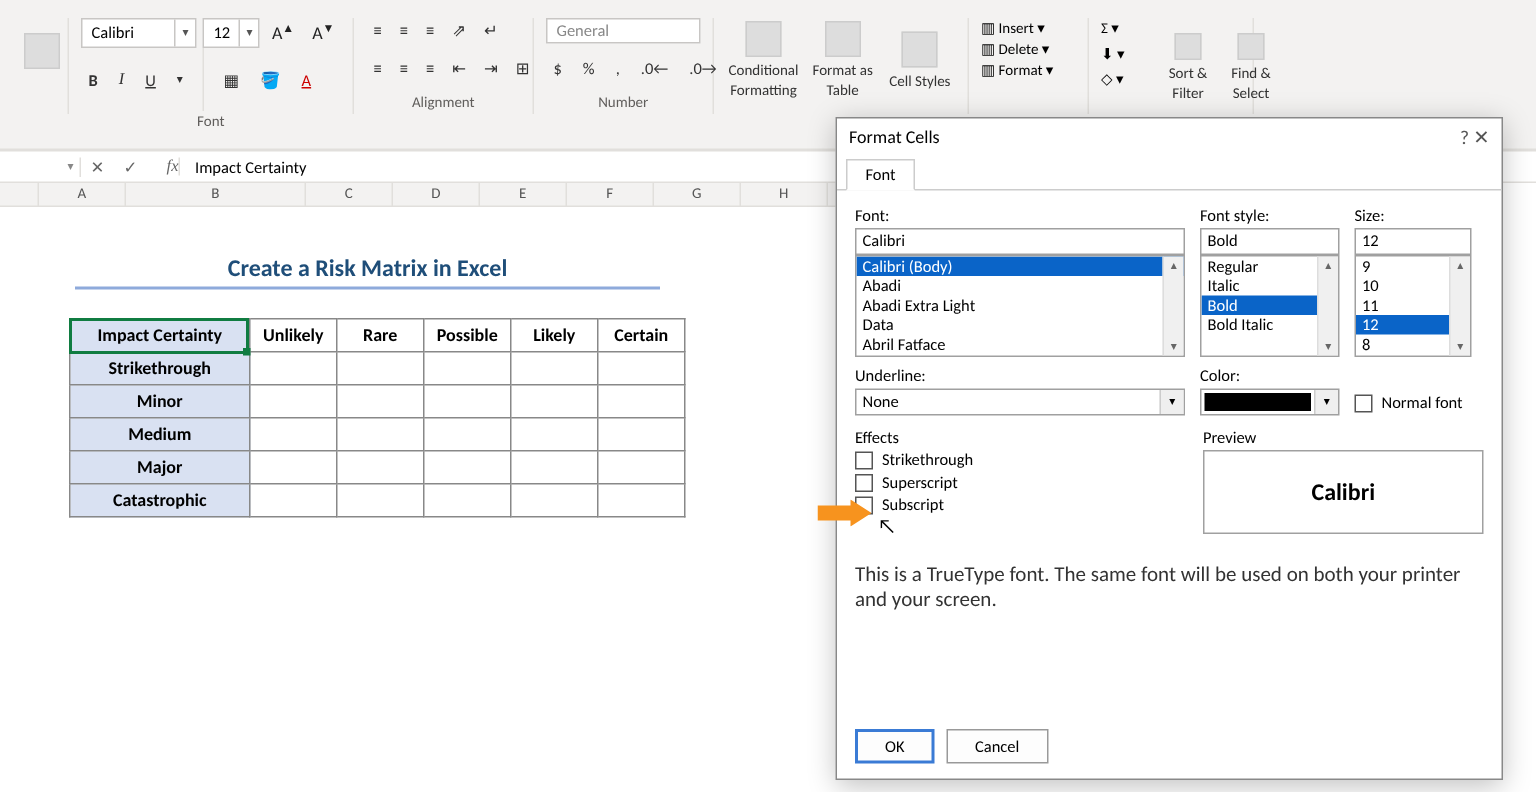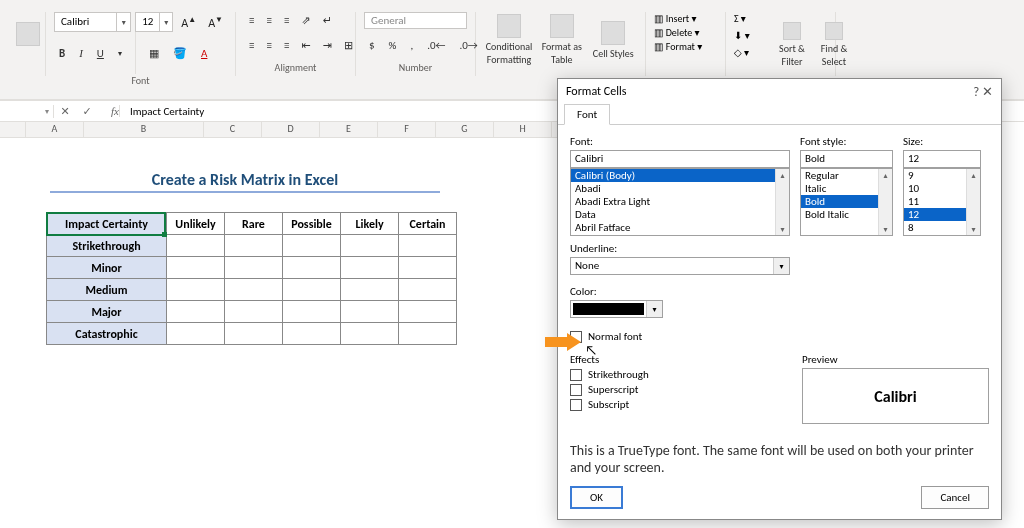--- a/index.html
+++ b/index.html
@@ -55,36 +55,36 @@
   .dlg-tab { border: 1px solid #ccc; border-bottom: 1px solid #fff; padding: 3px 12px; font-size: 11px; background: #fff; position: relative; top: 1px; }
   .dlg-body { padding: 10px 12px 0; flex: 1; position: relative; }
   .dlg-label { font-size: 11px; margin-bottom: 2px; }
   .dlg-row { display: flex; gap: 10px; }
   .listbox { border: 1px solid #a0a0a0; height: 68px; overflow: hidden; font-size: 11px; position: relative; }
   .listbox .scroll { position: absolute; right: 0; top: 0; bottom: 0; width: 14px; background: #f0f0f0; border-left: 1px solid #ddd; display: flex; flex-direction: column; justify-content: space-between; align-items: center; font-size: 8px; color: #666; padding: 1px 0; }
   .listbox .items { padding: 0; }
   .listbox .items div { padding: 0 4px; line-height: 13px; white-space: nowrap; }
   .listbox .sel { background: #0a64c8; color: #fff; }
   .txtinput { border: 1px solid #a0a0a0; padding: 1px 4px; height: 18px; font-size: 11px; }
-  .under-row { display: flex; gap: 10px; margin-top: 6px; flex-direction: column; }
+  .under-row { display: flex; gap: 10px; margin-top: 6px; }
   .col1 { width: 220px; } .col2 { width: 93px; } .col3 { width: 78px; }
   .combo2 { display: flex; border: 1px solid #a0a0a0; height: 18px; }
   .combo2 .val { flex: 1; padding: 1px 4px; }
   .combo2 .arr { width: 16px; background: #efefef; border-left: 1px solid #ccc; display: flex; justify-content: center; align-items: center; font-size: 8px; }
   .color-combo { display: flex; border: 1px solid #a0a0a0; height: 18px; width: 93px; }
   .color-combo .sw { flex: 1; margin: 2px; background: #000; }
   .color-combo .arr { width: 16px; background: #efefef; border-left: 1px solid #ccc; display: flex; justify-content: center; align-items: center; font-size: 8px; }
   .fxrow { display: flex; gap: 12px; margin-top: 8px; }
   .effects { width: 220px; border: 0; }
   .chk { display: flex; align-items: center; gap: 6px; font-size: 11px; margin: 2px 0; }
   .chkbox { width: 12px; height: 12px; border: 1px solid #555; }
   .preview { flex: 1; }
   .preview-inner { border: 1px solid #a0a0a0; height: 56px; display: flex; align-items: center; justify-content: center; font-family: Calibri; font-size: 16px; font-weight: 700; }
   .hint { margin-top: 18px; font-size: 14px; color: #333; }
-  .dlg-buttons { display: flex; justify-content: space-between; gap: 8px; padding: 10px 12px; }
+  .dlg-buttons { display: flex; justify-content: flex-start; gap: 8px; padding: 10px 12px; }
   .dlg-btn { border: 1px solid #999; padding: 3px 18px; font-size: 11px; background: #fdfdfd; }
   .dlg-btn.primary { border: 2px solid #3a7bd5; }
 
   
   .arrow-callout { position: absolute; left: 545px; top: 333px; width: 36px; height: 18px; pointer-events: none; z-index: 50; }
   .arrow-callout svg { width: 100%; height: 100%; }
 
   .cursor { position: absolute; left: 585px; top: 342px; font-size: 14px; color: #000; z-index: 60; pointer-events: none; }
 
   .sel-cell { border: 2px solid #107c41; position: absolute; left: -3px; top: 74px; width: 120px; height: 24px; pointer-events: none; z-index: 10; }

